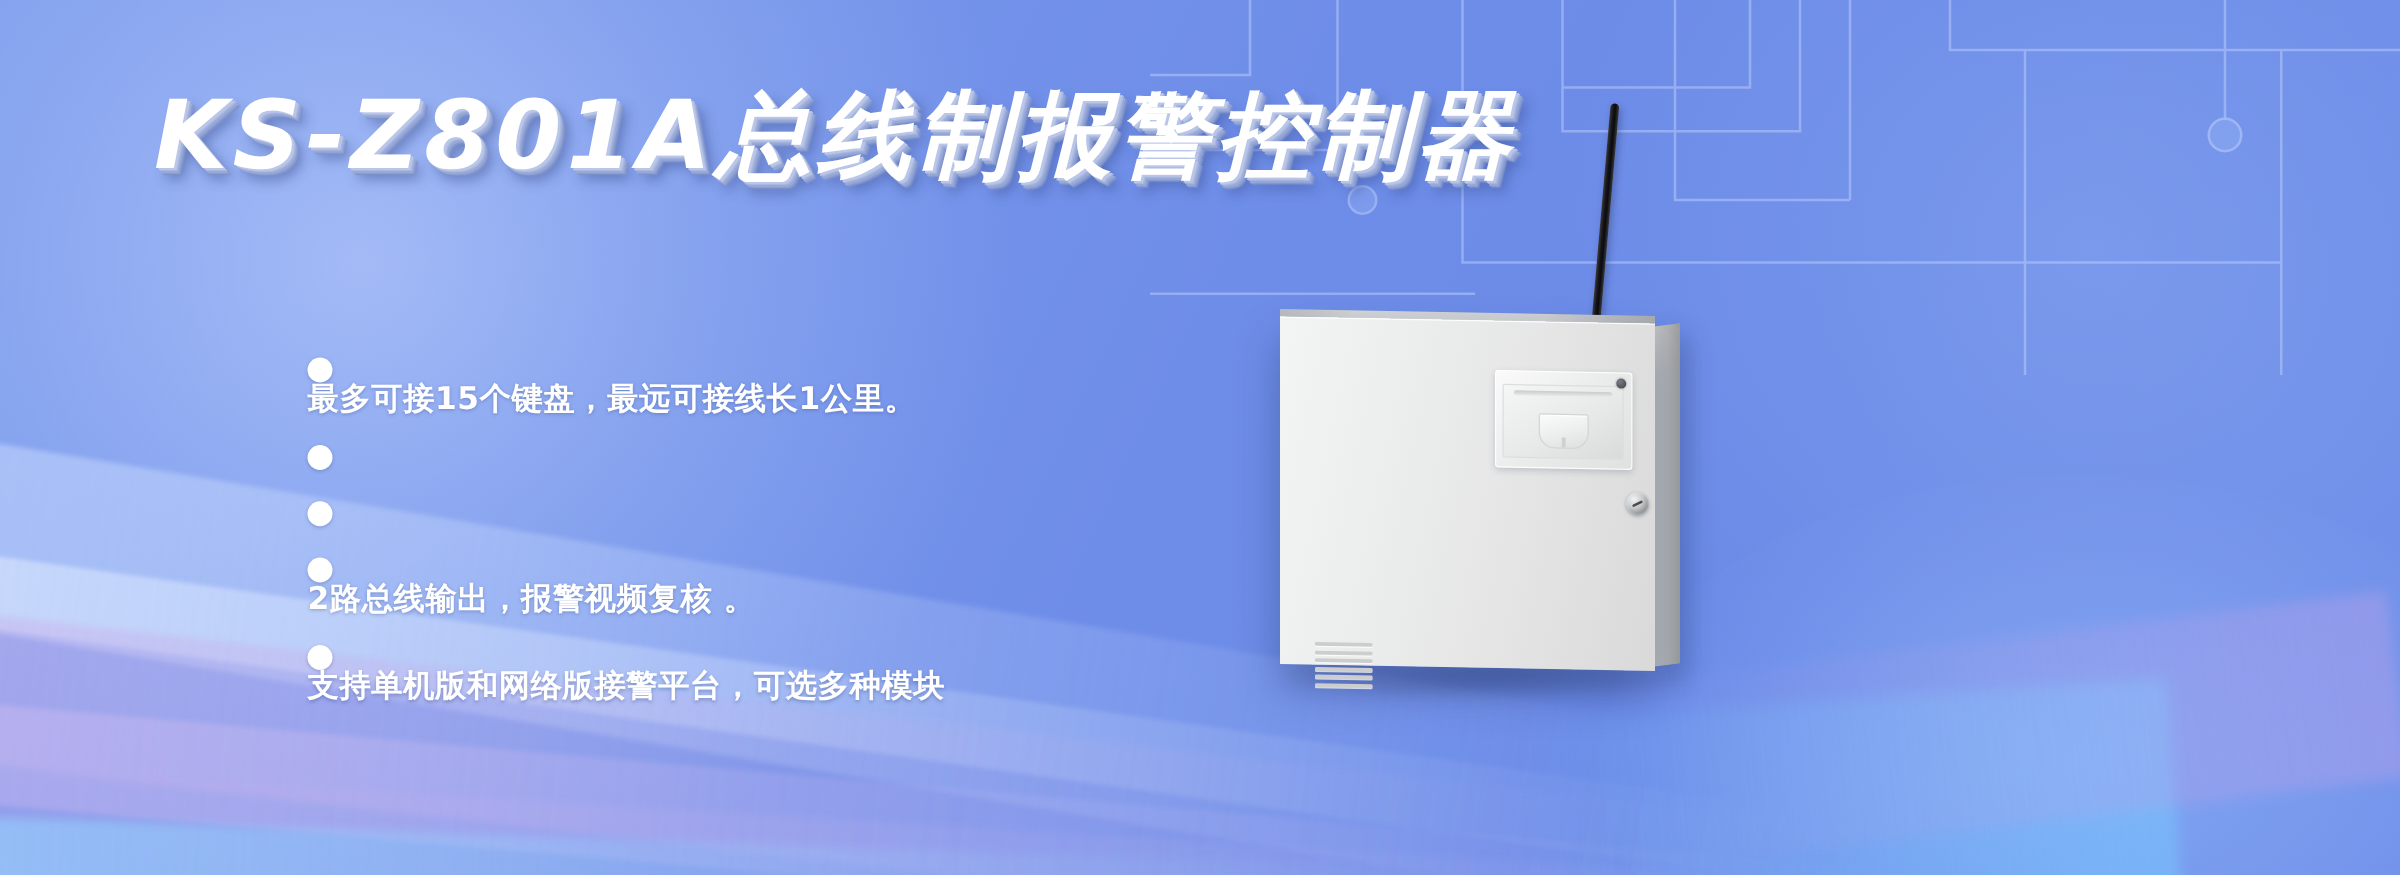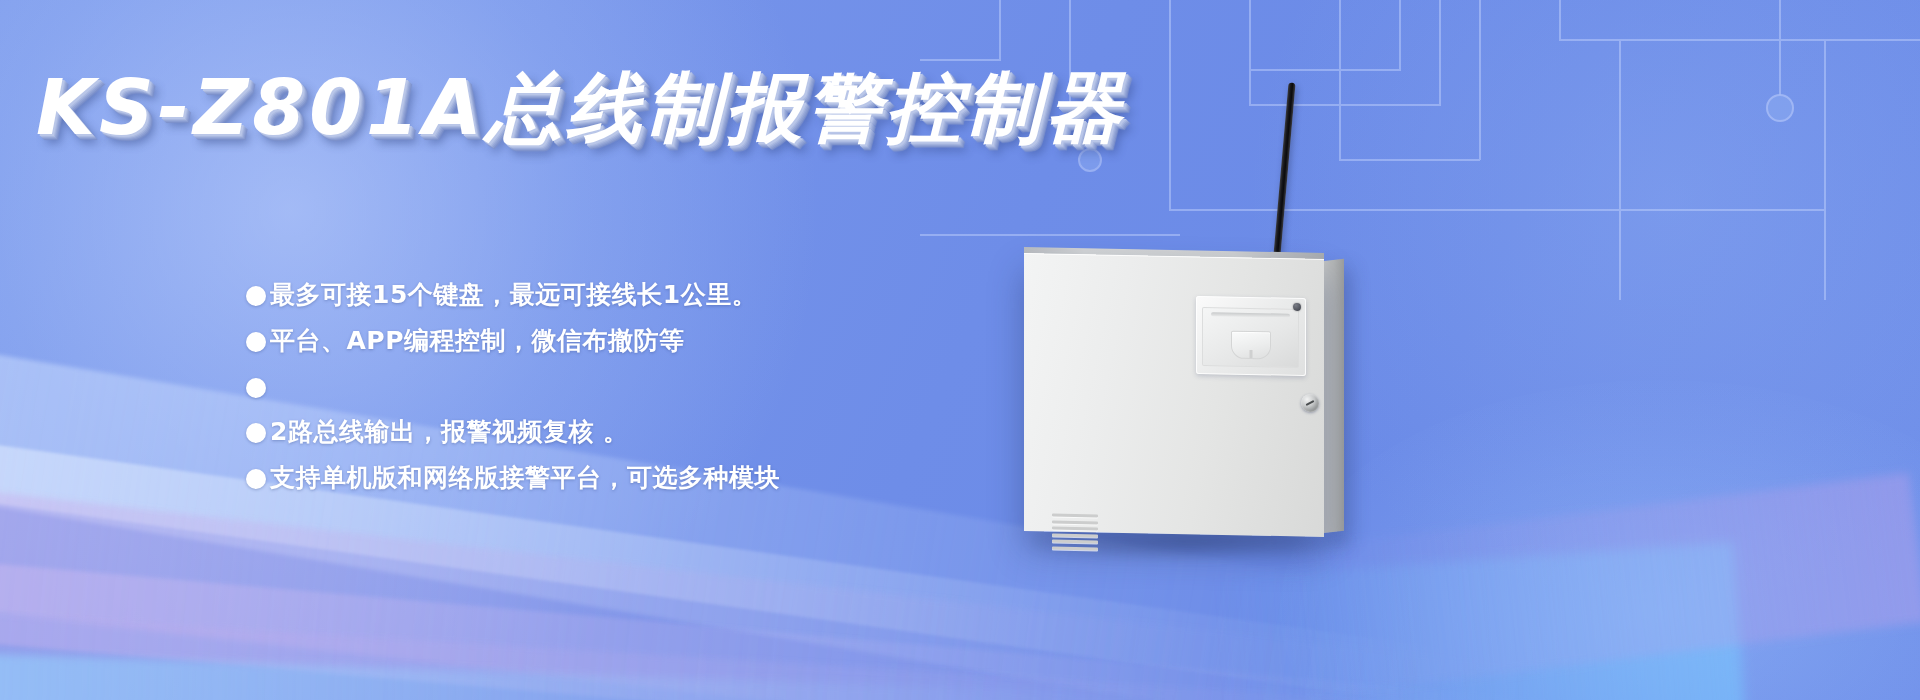--- a/index.html
+++ b/index.html
@@ -92,21 +92,21 @@
     position:absolute; right:0px; bottom:40px;
     width:620px; height:150px;
     background:linear-gradient(270deg,rgba(180,160,235,.45),rgba(180,165,238,0));
     transform:rotate(-7deg); filter:blur(5px); pointer-events:none;
   }
 
   
   .circuit { position:absolute; right:0; top:0; width:1000px; height:300px; pointer-events:none; opacity:.55; }
 
   
-  .title-wrap { position:absolute; left:0; top:68px; width:1300px; text-align:left;padding-left:36px; }
+  .title-wrap { position:absolute; left:0; top:68px; width:1300px; text-align:center;padding-left:36px; }
   .title {
     display:inline-block;
     font-family:"DejaVu Sans","Liberation Sans",sans-serif;
     font-weight:700; font-style:italic;
     font-size:76px; line-height:1.05;
     letter-spacing:4px;
     color:#ffffff;
     text-shadow:
        2px 2px 0 #b9c6e8,
        3px 3px 0 #a9b8e0,
@@ -121,20 +121,21 @@
   .features { position:absolute; left:246px; top:282px; width:740px; }
   .feature-row {
     display:flex; align-items:flex-start;
     color:#ffffff;
     font-family:"DejaVu Sans","Liberation Sans",sans-serif;
     font-size:25px; font-weight:700;
     line-height:1.0;
     margin-bottom:21px;
     text-shadow:0 1px 3px rgba(40,60,120,.35);
     white-space:nowrap;
+    flex-direction:column;
   }
   .bullet-dot {
     width:20px; height:20px; border-radius:50%;
     background:#ffffff; flex:0 0 20px;
     margin-top:4px; margin-right:4px;
     box-shadow:0 1px 3px rgba(40,60,120,.3);
   }
   .feature-text { letter-spacing:.5px; }
 
   
@@ -301,21 +302,20 @@
 
   <div class="features">
 
     <div class="feature-row">
       <span class="bullet-dot"></span>
       <span class="feature-text">最多可接15个键盘，最远可接线长1公里。</span>
     </div>
 
     <div class="feature-row">
       <span class="bullet-dot"></span>
-      <span class="feature-text">平台、APP编程控制，微信布撤防等</span>
     </div>
 
     <div class="feature-row">
       <span class="bullet-dot"></span>
     </div>
 
     <div class="feature-row">
       <span class="bullet-dot"></span>
       <span class="feature-text">2路总线输出，报警视频复核 。</span>
     </div>

